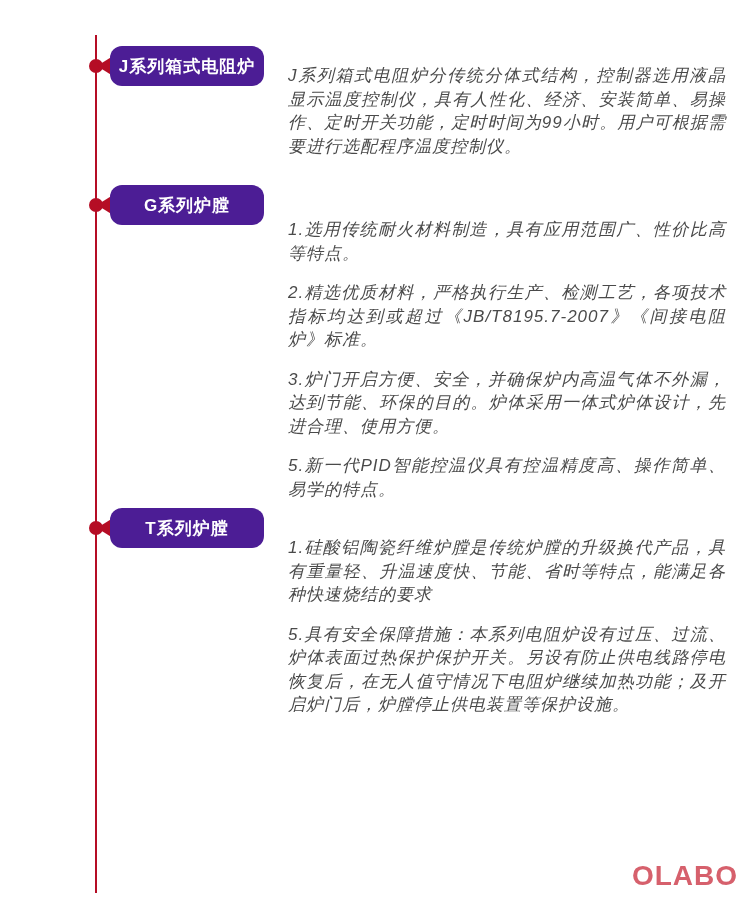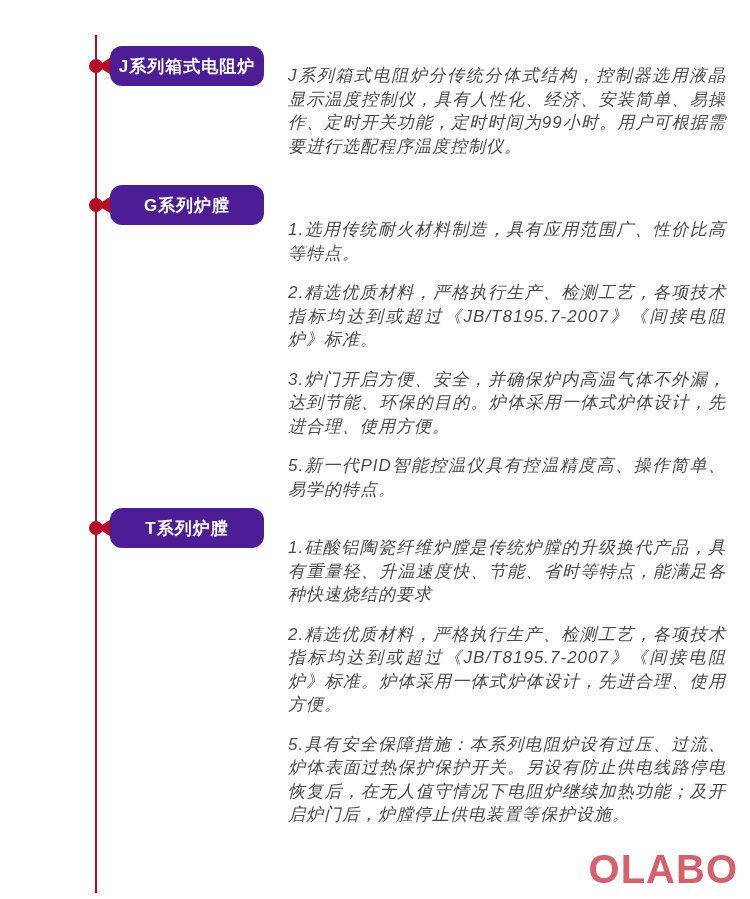--- a/index.html
+++ b/index.html
@@ -61,21 +61,21 @@
     text-align: justify;
   }
   .s1 .content { top: 2px; }
   .s2 .content { top: 17px; }
   .s3 .content { top: 12px; }
   .content p { margin: 16px; padding: 0; font-style: italic; }
   .note { color: #e60012; }
   .logo {
     position: absolute;
     right: 12px; bottom: 7px;
-    font-size: 40px;
+    font-size: 28px;
     font-weight: bold;
     letter-spacing: 1px;
     color: #d6606c;
     font-family: "Liberation Sans", sans-serif;
   }
 </style>
 </head>
 <body>
 
 <div class="rail"></div>
@@ -106,18 +106,17 @@
 </div>
 
 <div class="section s3">
   <div class="dot"></div>
   <div class="tail"></div>
   <div class="ribbon">
     <span>T系列炉膛</span>
   </div>
   <div class="content">
     <p>1.硅酸铝陶瓷纤维炉膛是传统炉膛的升级换代产品，具有重量轻、升温速度快、节能、省时等特点，能满足各种快速烧结的要求</p>
-    <p>2.精选优质材料，严格执行生产、检测工艺，各项技术指标均达到或超过《JB/T8195.7-2007》《间接电阻炉》标准。炉体采用一体式炉体设计，先进合理、使用方便。</p>
     <p>5.具有安全保障措施：本系列电阻炉设有过压、过流、炉体表面过热保护保护开关。另设有防止供电线路停电恢复后，在无人值守情况下电阻炉继续加热功能；及开启炉门后，炉膛停止供电装置等保护设施。</p>
   </div>
 </div>
 
 <div class="logo">OLABO</div>
 
 </body></html>

